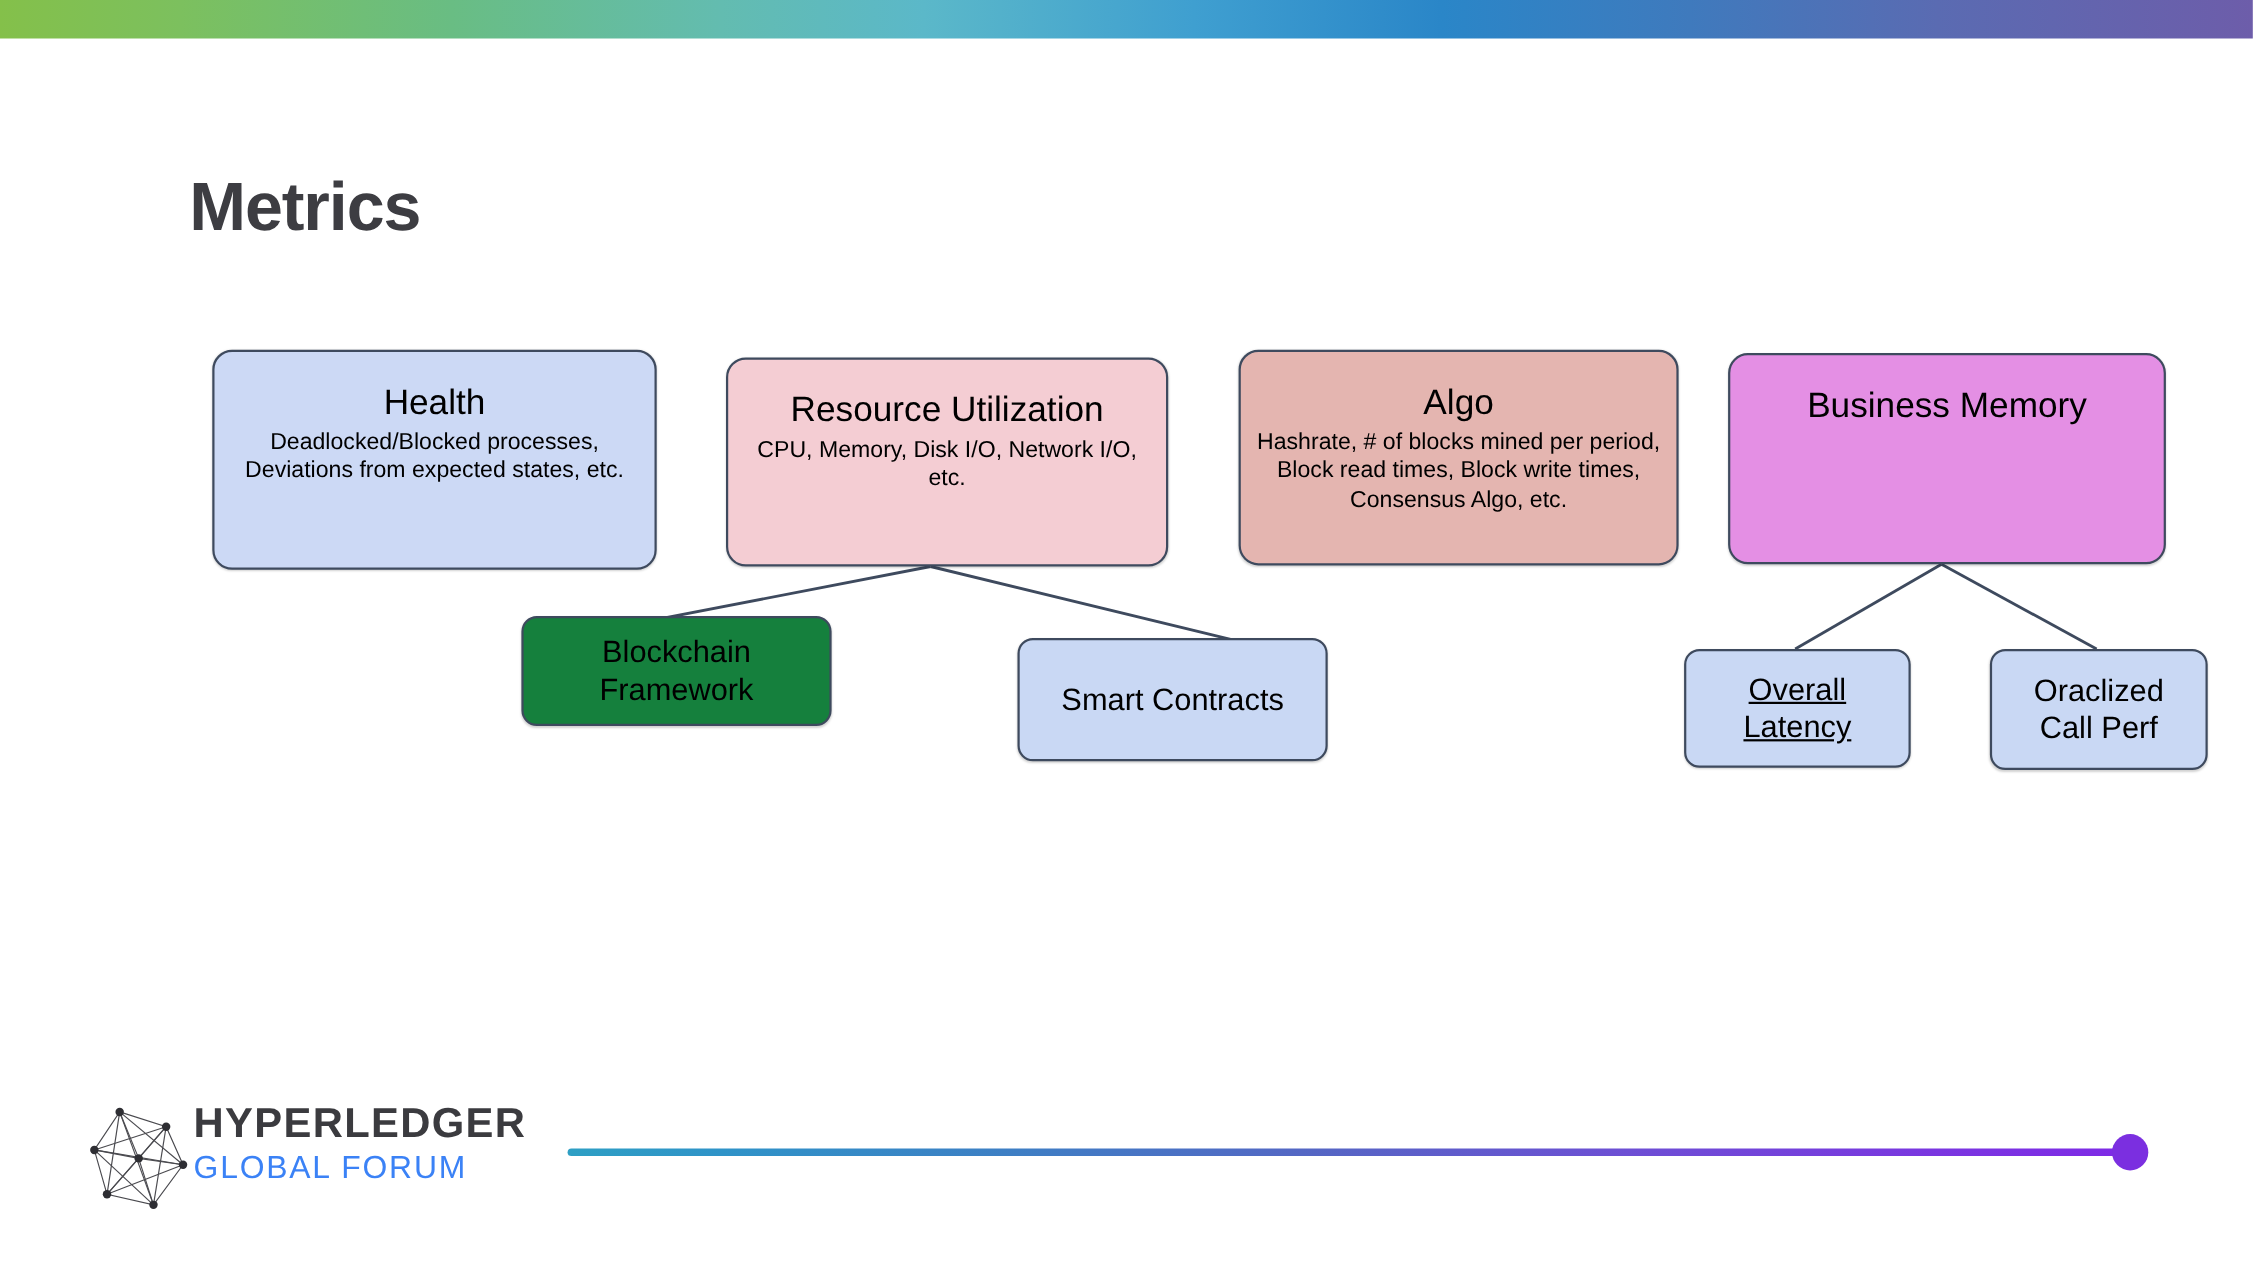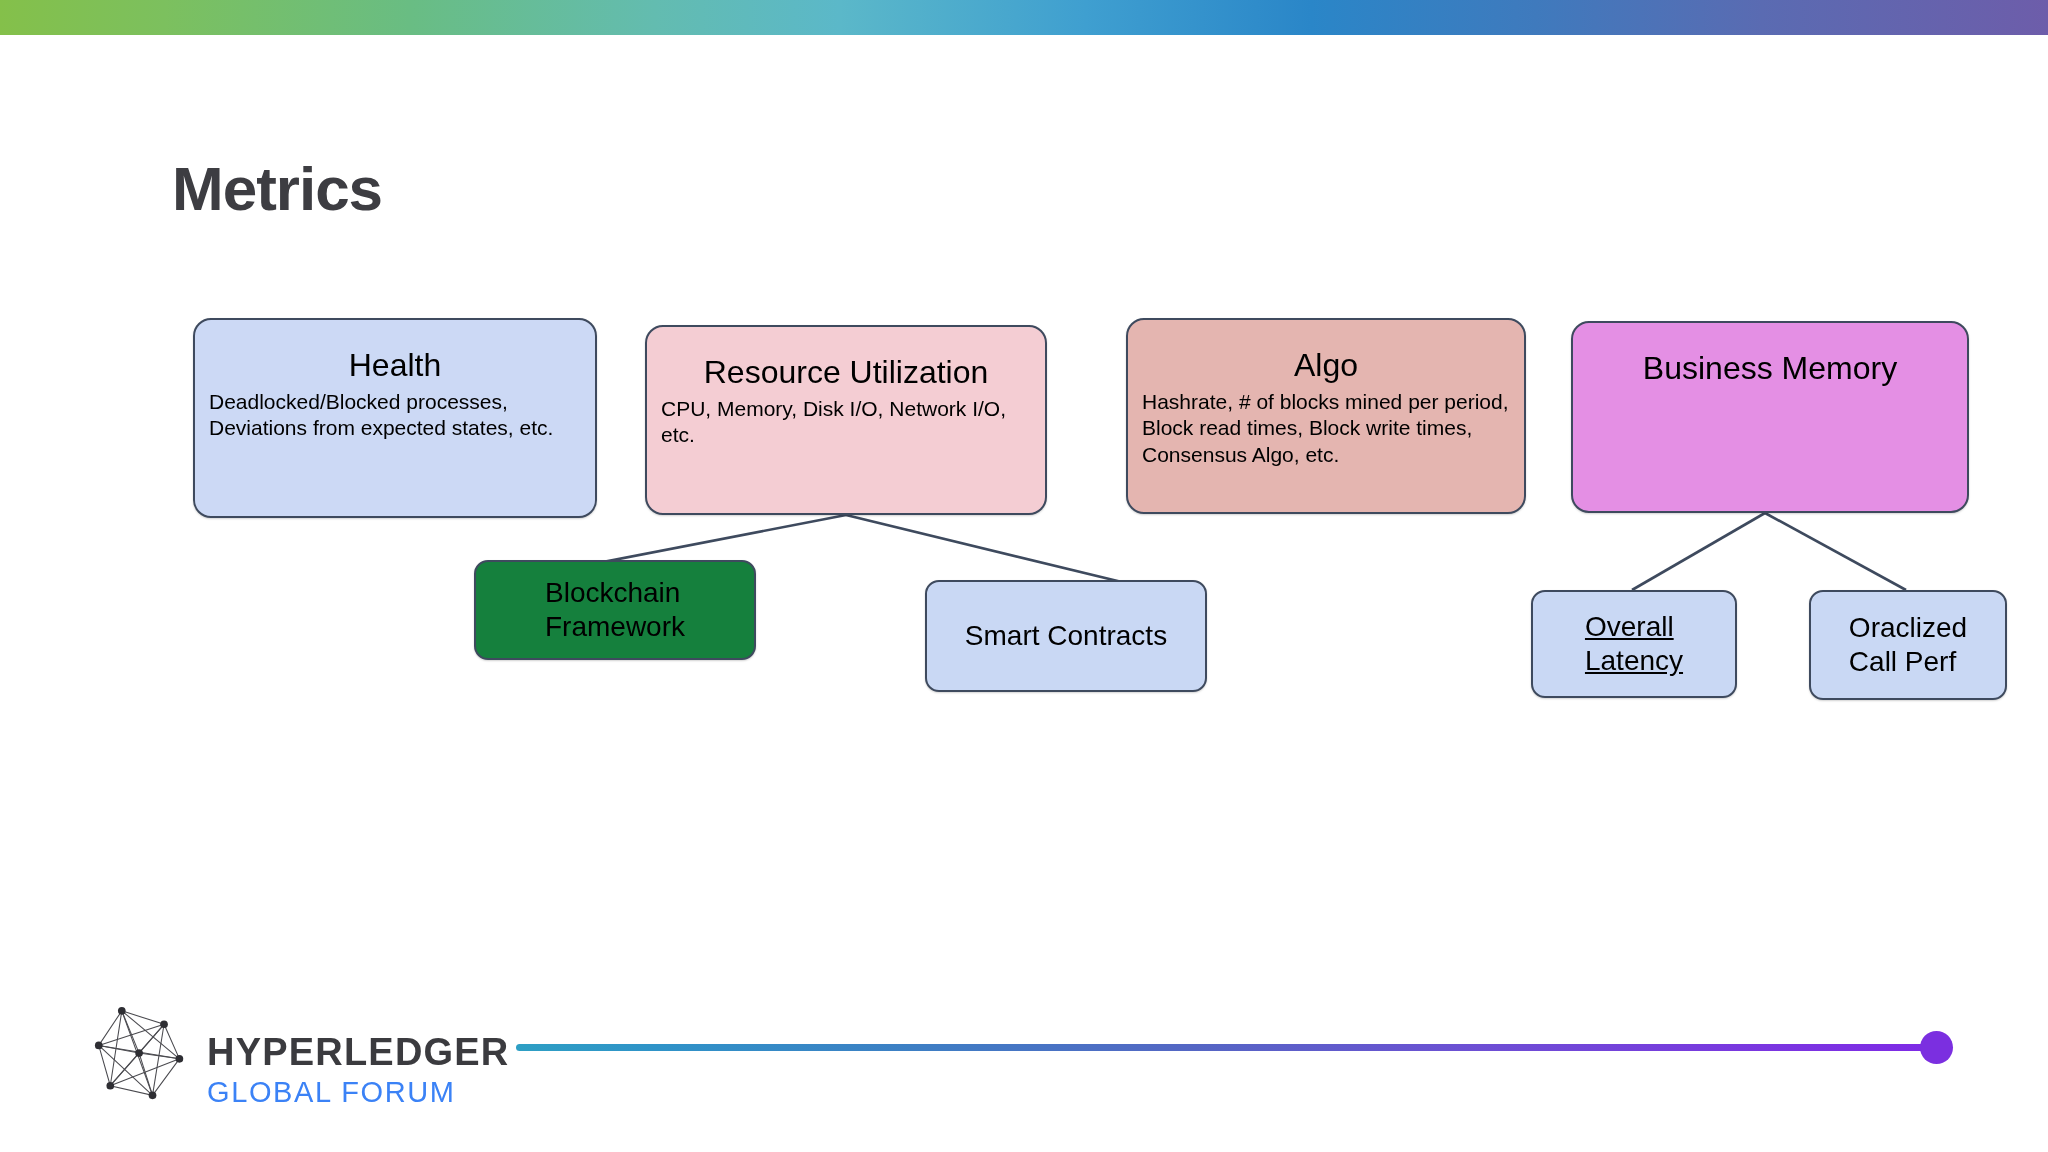--- a/index.html
+++ b/index.html
@@ -66,21 +66,21 @@
 
   .node {
     position: absolute;
     box-sizing: border-box;
     border: 2px solid #3e4a5e;
     border-radius: 18px;
     display: flex;
     flex-direction: column;
     align-items: center;
     justify-content: flex-start;
-    text-align: left;
+    text-align: center;
     color: #000000;
     box-shadow: 0 1px 2px rgba(0,0,0,0.18);
   }
   .node.parent {
     padding-top: 28px;
   }
   .node .node-title {
     font-size: 32px;
     line-height: 1.12;
     color: #000;
@@ -99,37 +99,37 @@
     padding: 0 10px;
   }
   .node.child .node-title {
     font-size: 28px;
     line-height: 1.22;
     white-space: pre-line;
   }
 
   
   #node-health          { left: 193px;  top: 318px;  width: 404px; height: 200px; background: #ccd9f5; }
-  #node-resource        { left: 645px;  top: 325px;  width: 402px; height: 190px; background: #f4cdd3; }
+  #node-resource        { left: 660px;  top: 325px;  width: 402px; height: 190px; background: #f4cdd3; }
   #node-infra           { left: 1126px; top: 318px;  width: 400px; height: 196px; background: #e4b5b0; }
   #node-business        { left: 1571px; top: 321px;  width: 398px; height: 192px; background: #e48fe4; }
 
   #node-blockchain      { left: 474px;  top: 560px;  width: 282px; height: 100px; background: #15803d; }
   #node-smart           { left: 925px;  top: 580px;  width: 282px; height: 112px; background: #c9d8f4; }
   #node-latency         { left: 1531px; top: 590px;  width: 206px; height: 108px; background: #c9d8f4; text-decoration: underline; }
   #node-oraclized       { left: 1809px; top: 590px;  width: 198px; height: 110px; background: #c9d8f4; }
 
   
   .footer-logo {
     position: absolute;
-    left: 93px;
+    left: 80px;
     top: 1003px;
     display: flex;
-    align-items: flex-end;
-    gap: 18px;
+    align-items: flex-start;
+    gap: 0;
   }
   .logo-mark { width: 96px; height: 104px; display: block; }
   .logo-words {
     display: flex;
     flex-direction: column;
     line-height: 1;
   }
   .logo-word-1 {
     font-size: 38px;
     font-weight: bold;

